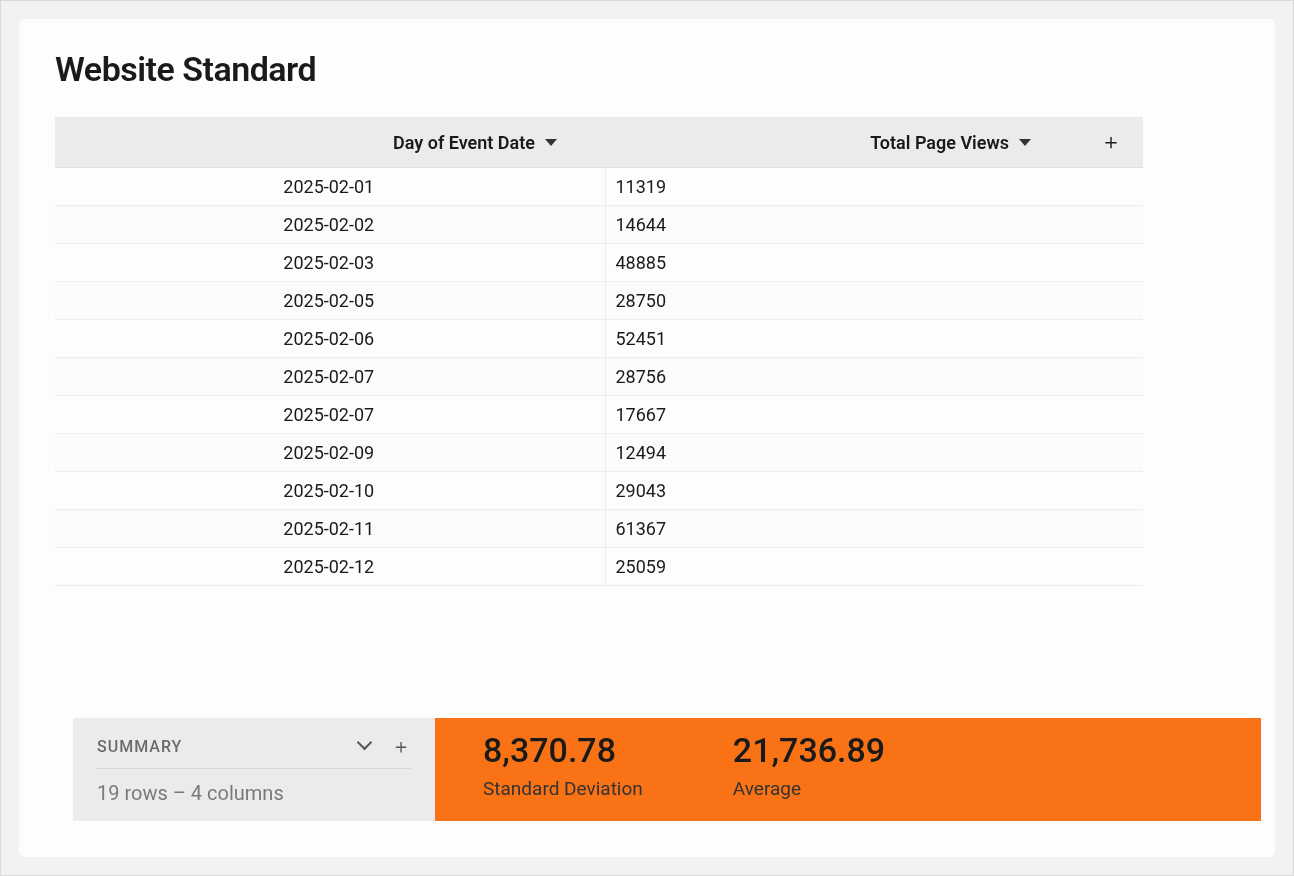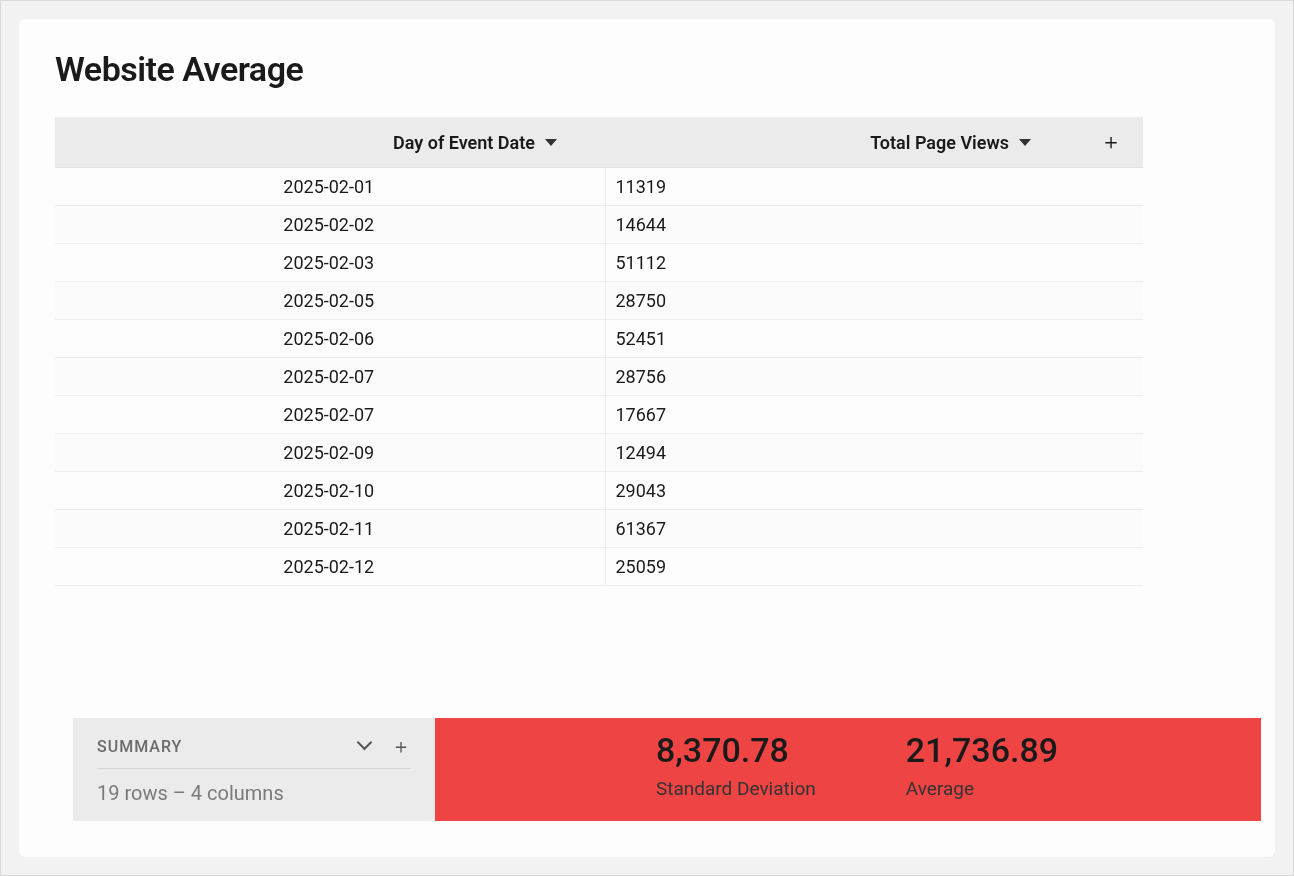--- a/index.html
+++ b/index.html
@@ -81,21 +81,21 @@
   td.cell-date { text-align: center; border-right: 1px solid #ececec; }
   td.cell-views { text-align: left; padding-right: 12px; }
   td.cell-add { }
 
   
   .summary-bar {
     position: absolute;
     left: 54px;
     width: 1188px;
     bottom: 36px;
-    background: #ef4444;
+    background: #f97316;
     display: flex;
     align-items: stretch;
     box-shadow: 0 0 0 0 rgba(0,0,0,0);
   }
   .summary-left {
     width: 362px;
     background: #ebebeb;
     padding: 18px 24px 16px 24px;
   }
   .summary-left-top {
@@ -133,41 +133,40 @@
   .summary-sub {
     font-size: 20px;
     color: #7a7a7a;
   }
   .summary-right {
     flex: 1;
     display: flex;
     gap: 90px;
     padding: 14px 30px 14px 48px;
     align-items: flex-start;
-    justify-content: center;
   }
   .metric-value {
     font-size: 34px;
     font-weight: 500;
     color: #1a1a1a;
     line-height: 1.1;
   }
   .metric-label {
     font-size: 19px;
     color: #333;
     margin-top: 8px;
   }
 </style>
 </head>
 <body>
 
 <div class="outer">
   <div class="card">
 
-    <h1 class="title">Website Average</h1>
+    <h1 class="title">Website Standard</h1>
 
     <div class="table-wrap">
       <table>
         <colgroup>
           <col style="width:550px">
           <col style="width:474px">
           <col style="width:64px">
         </colgroup>
         <thead>
           <tr>
@@ -194,21 +193,21 @@
               <td class="cell-views">11319</td>
               <td class="cell-add"></td>
             </tr>
             <tr>
               <td class="cell-date">2025-02-02</td>
               <td class="cell-views">14644</td>
               <td class="cell-add"></td>
             </tr>
             <tr>
               <td class="cell-date">2025-02-03</td>
-              <td class="cell-views">51112</td>
+              <td class="cell-views">48885</td>
               <td class="cell-add"></td>
             </tr>
             <tr>
               <td class="cell-date">2025-02-05</td>
               <td class="cell-views">28750</td>
               <td class="cell-add"></td>
             </tr>
             <tr>
               <td class="cell-date">2025-02-06</td>
               <td class="cell-views">52451</td>

